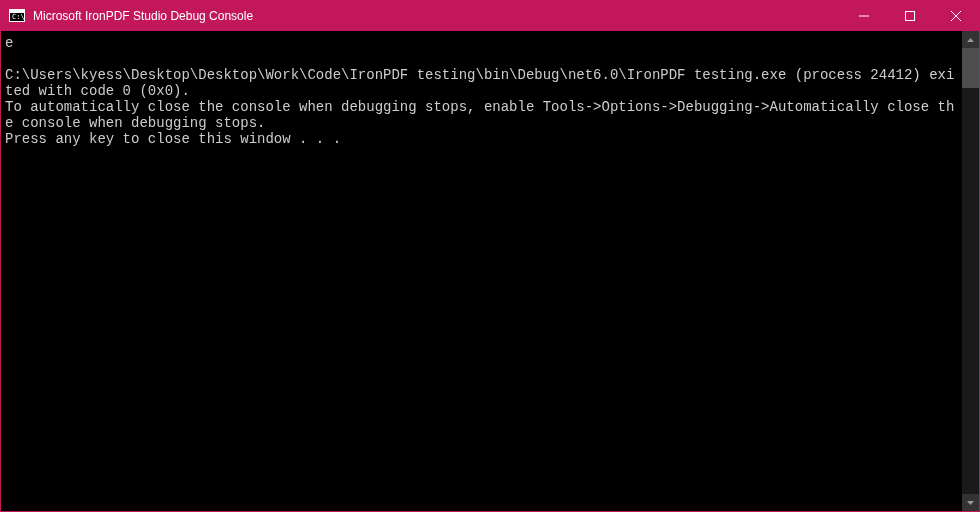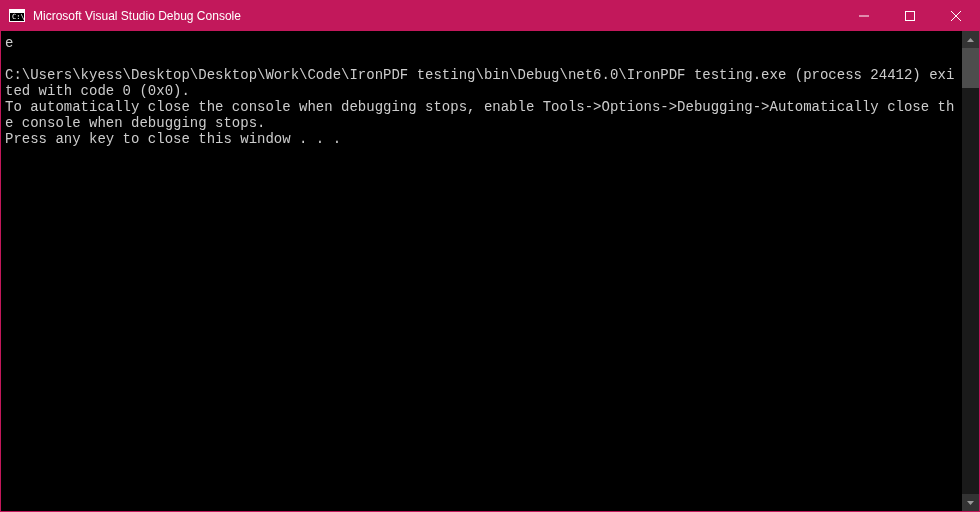--- a/index.html
+++ b/index.html
@@ -94,21 +94,21 @@
 
 <div class="window">
   <div class="titlebar">
     <span class="app-icon">
       <svg width="16" height="16" viewBox="0 0 16 16">
         <rect x="0.5" y="1.5" width="15" height="12" fill="#000" stroke="#fff" stroke-width="1"></rect>
         <rect x="1" y="2" width="14" height="3" fill="#fff"></rect>
         <text x="3" y="11" font-family="Consolas,monospace" font-size="7" fill="#fff">C:\</text>
       </svg>
     </span>
-    <span class="title">Microsoft Visual Studio Debug Console</span>
+    <span class="title">Microsoft IronPDF Studio Debug Console</span>
     <span class="spacer"></span>
     <div class="win-btn">
       <svg width="10" height="10" viewBox="0 0 10 10">
           <line x1="0" y1="5" x2="10" y2="5" stroke="#fff" stroke-width="1"></line>
         </svg>
     </div>
     <div class="win-btn">
       <svg width="10" height="10" viewBox="0 0 10 10">
           <rect x="0.5" y="0.5" width="9" height="9" fill="none" stroke="#fff" stroke-width="1"></rect>
         </svg>

